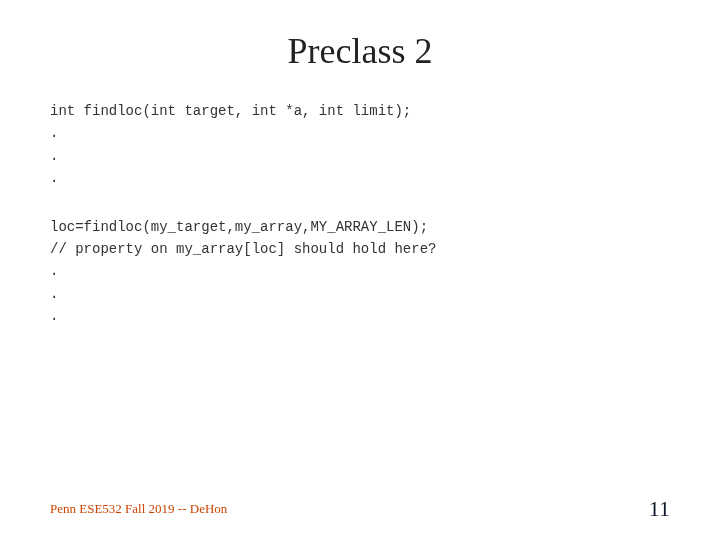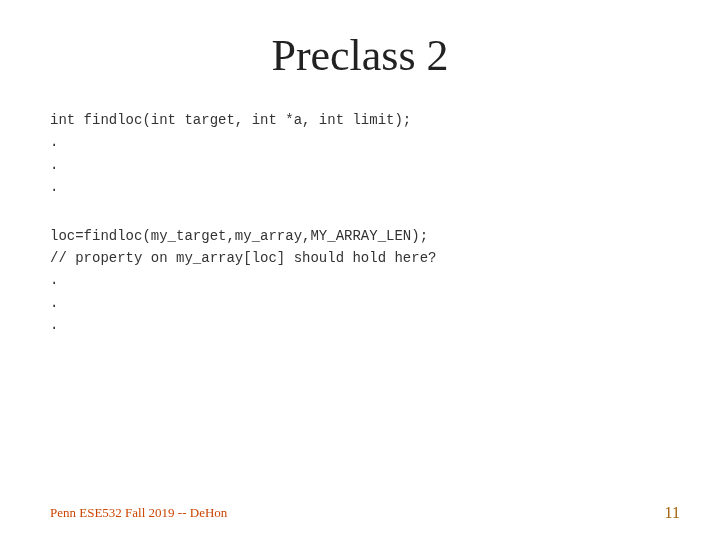--- a/index.html
+++ b/index.html
@@ -20,21 +20,21 @@
     .slide {
       width: 720px;
       height: 540px;
       background: #ffffff;
       position: relative;
       padding: 30px 50px;
     }
 
     .slide-title {
       text-align: center;
-      font-size: 44px;
+      font-size: 36px;
       font-weight: normal;
       color: #222222;
       margin-bottom: 28px;
       font-family: 'Georgia', serif;
     }
 
     .question-text {
       font-size: 24px;
       color: #222222;
       line-height: 1.4;
@@ -64,35 +64,35 @@
 
     .code-block .dot-line {
       display: block;
       color: #333333;
     }
 
     .footer {
       position: absolute;
       bottom: 18px;
       left: 50px;
-      right: 40px;
+      right: 50px;
       display: flex;
       justify-content: space-between;
       align-items: center;
     }
 
     .footer-left {
       font-size: 13px;
       color: #cc4400;
       font-family: 'Georgia', serif;
     }
 
     .footer-right {
-      font-size: 16px;
-      color: #a16207;
+      font-size: 22px;
+      color: #0f172a;
       font-family: 'Georgia', serif;
     }
   </style>
 </head>
 <body>
 
 <div class="slide">
 
   <h1 class="slide-title">Preclass 2</h1>
 

